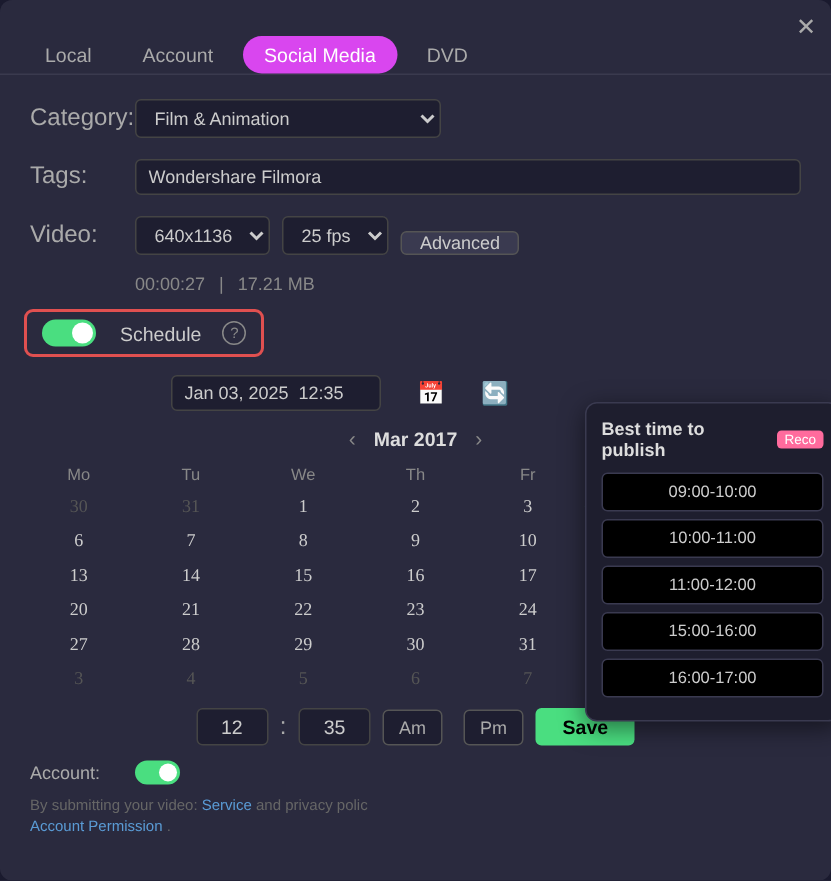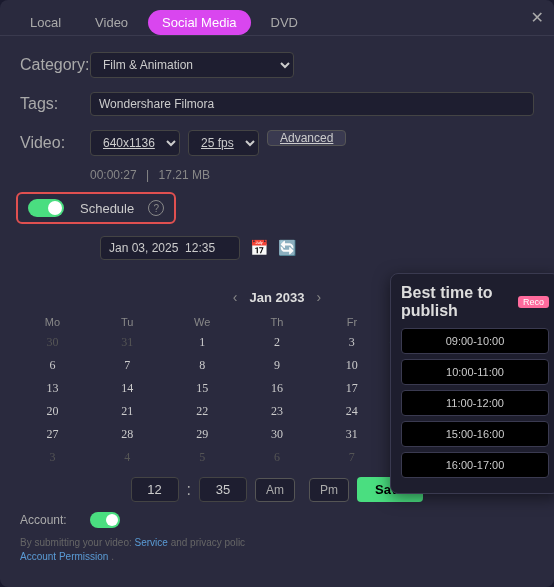--- a/index.html
+++ b/index.html
@@ -27,21 +27,21 @@
       right: 10px;
       background: none;
       border: none;
       color: #aaa;
       font-size: 16px;
       cursor: pointer;
     }
     .tabs {
       display: flex;
       gap: 6px;
-      padding: 10px 16px 0;
+      padding: 24px 16px 0;
       border-bottom: 1px solid #3a3a4e;
       margin-bottom: 12px;
     }
     .tab {
       padding: 5px 14px;
       border-radius: 14px;
       cursor: pointer;
       color: #aaa;
       font-size: 13px;
     }
@@ -74,23 +74,22 @@
       background: #1e1e30;
       border: 1px solid #444;
       border-radius: 4px;
       color: #ccc;
       padding: 4px 8px;
       font-size: 12px;
       flex: 1;
     }
     .video-row {
       display: flex;
-      align-items: flex-start;
+      align-items: flex-end;
       gap: 8px;
-      text-decoration: underline;
     }
     .adv-btn {
       background: #3a3a50;
       border: 1px solid #555;
       border-radius: 4px;
       color: #ccc;
       padding: 0 12px;
       font-size: 12px;
       cursor: pointer;
     }
@@ -132,22 +131,22 @@
       align-items: center;
       justify-content: center;
       font-size: 10px;
       color: #888;
       cursor: pointer;
     }
     .datetime-row {
       display: flex;
       align-items: center;
       padding: 4px 20px;
-      gap: 10px;
-      margin-bottom: 19px;
+      gap: 24px;
+      margin-bottom: 0;
     }
     .datetime-input {
       background: #1e1e30;
       border: 1px solid #444;
       border-radius: 4px;
       color: #ccc;
       padding: 4px 8px;
       font-size: 12px;
       width: 140px;
     }
@@ -295,21 +294,21 @@
       padding: 10px;
       box-shadow: 0 4px 16px rgba(0,0,0,0.5);
     }
     .best-time-header {
       display: flex;
       align-items: center;
       gap: 6px;
       margin-bottom: 8px;
     }
     .best-time-title {
-      font-size: 16px;
+      font-size: 12px;
       color: #ddd;
       font-weight: bold;
     }
     .reco-badge {
       background: #ff6b9d;
       color: white;
       font-size: 9px;
       padding: 1px 5px;
       border-radius: 3px;
     }
@@ -327,21 +326,21 @@
   </style>
 </head>
 <body>
 
 <div class="dialog">
 
   <button class="close-btn">✕</button>
 
   <div class="tabs">
     <div class="tab">Local</div>
-    <div class="tab">Video</div>
+    <div class="tab">Account</div>
     <div class="tab active">Social Media</div>
     <div class="tab">DVD</div>
   </div>
 
   <div class="form-row">
     <span class="form-label">Category:</span>
     <select class="form-select" style="width:204px;">
       <option>Film &amp; Animation</option>
     </select>
   </div>
@@ -384,21 +383,21 @@
     <span class="cal-icon">📅</span>
     <span class="refresh-icon">🔄</span>
   </div>
 
   <div class="calendar-area">
     <div class="calendar">
 
       <div class="cal-header">
         <span class="cal-nav">‹</span>
         <span class="cal-month-year">
-          <span>Jan</span>&nbsp;<span>2033</span>
+          <span>Mar</span>&nbsp;<span>2017</span>
         </span>
         <span class="cal-nav">›</span>
       </div>
 
       <div class="cal-grid">
         <div class="cal-day-header">Mo</div>
         <div class="cal-day-header">Tu</div>
         <div class="cal-day-header">We</div>
         <div class="cal-day-header">Th</div>
         <div class="cal-day-header">Fr</div>

